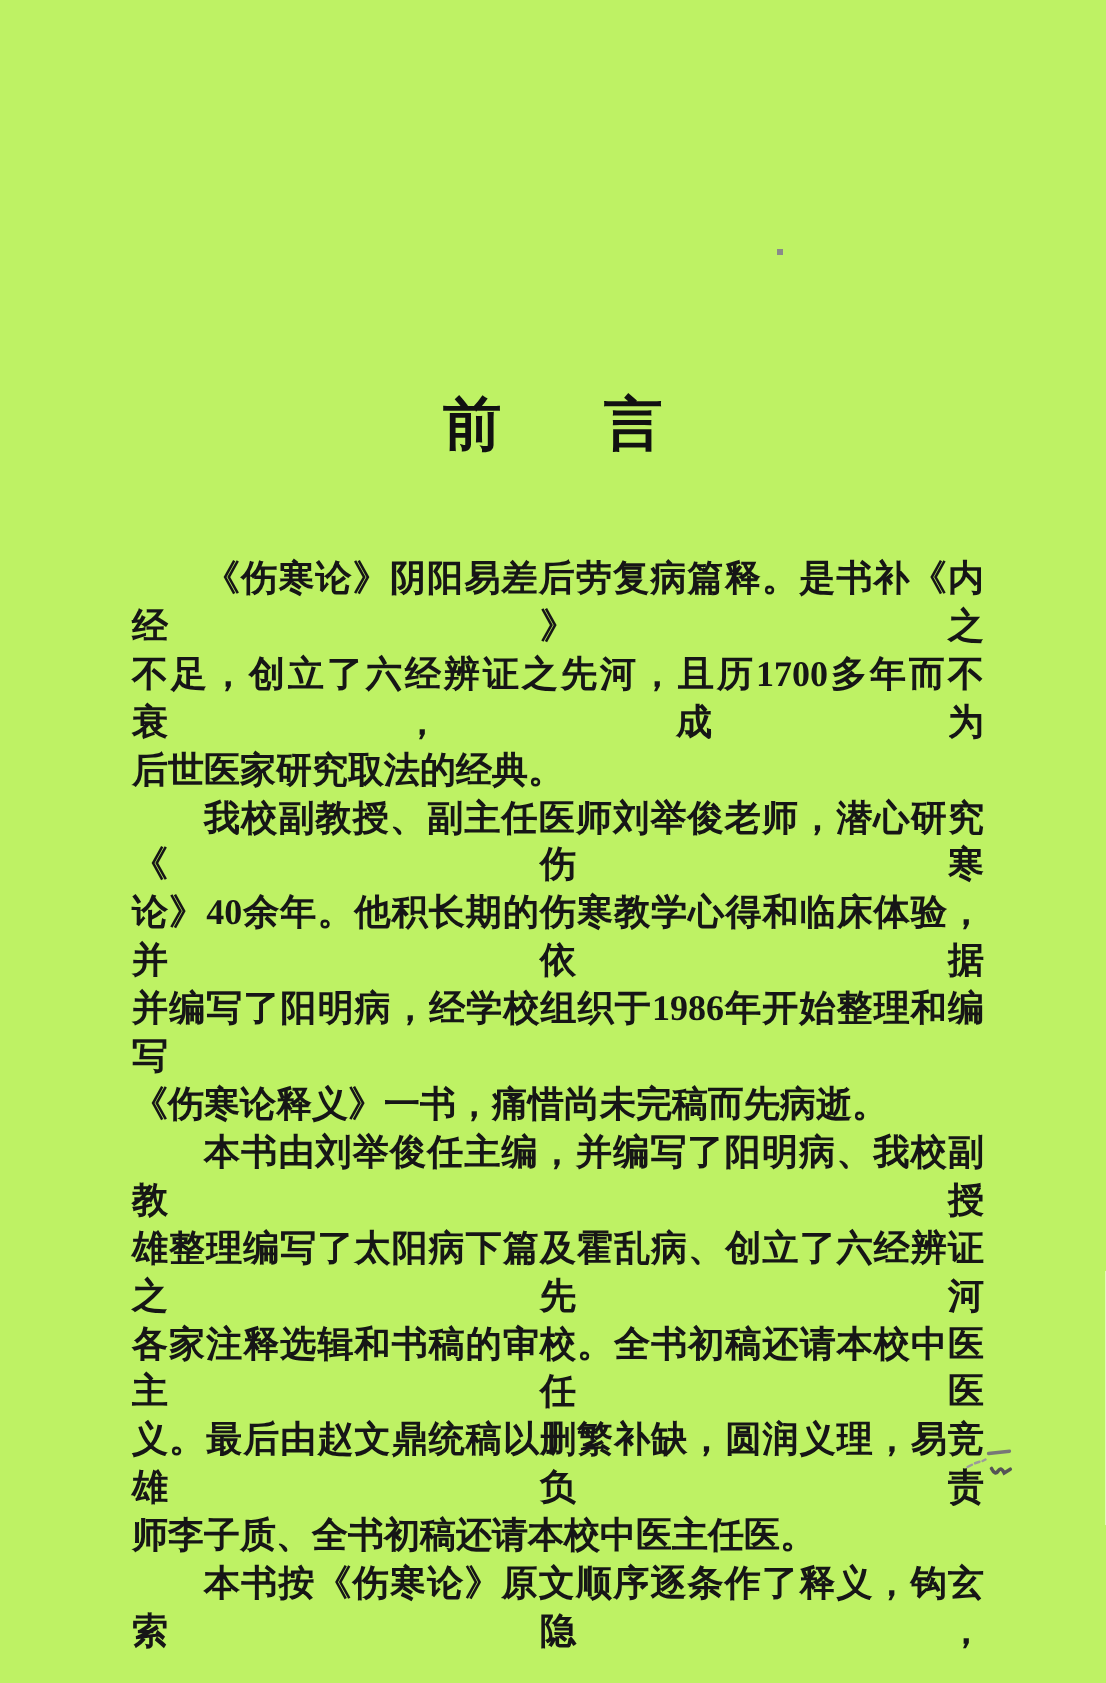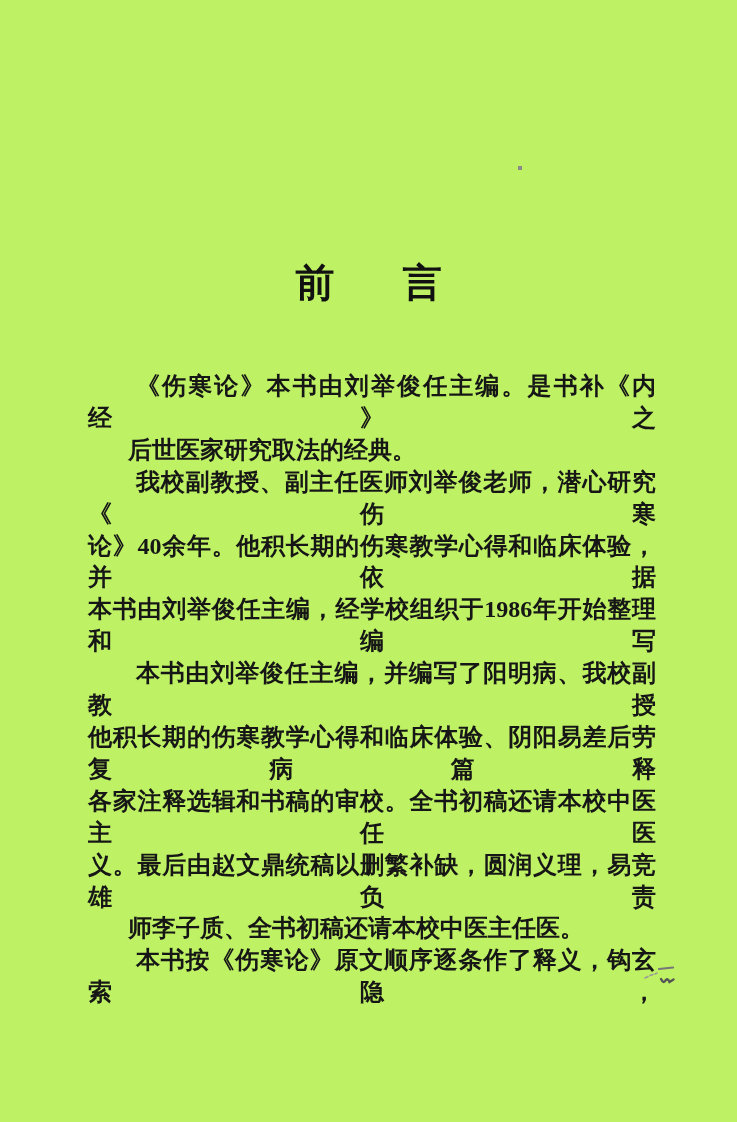--- a/index.html
+++ b/index.html
@@ -35,21 +35,21 @@
     line-height: 31.9px;
     font-weight: 700;
     color: #161616;
   }
   .line {
     text-align: justify;
     text-align-last: justify;
     white-space: normal;
   }
   .line.indent { text-indent: 2em; }
-  .line.end { text-align-last: left; margin-left: 40px; }
+  .line.end { text-align-last: left; }
   .speck {
     position: absolute;
     left: 518px;
     top: 166px;
     width: 4px;
     height: 4px;
     background: #8a8a8a;
   }
   .smudge {
     position: absolute;
@@ -63,29 +63,31 @@
 <body>
 
 <div class="page">
 
   <h1 class="title">前言</h1>
 
   <div class="speck"></div>
 
   <div class="body-text">
 
-    <div class="line indent">《伤寒论》本书由刘举俊任主编。是书补《内经》之</div>
+    <div class="line indent">《伤寒论》阴阳易差后劳复病篇释。是书补《内经》之</div>
+    <div class="line">不足，创立了六经辨证之先河，且历1700多年而不衰，成为</div>
     <div class="line end">后世医家研究取法的经典。</div>
 
     <div class="line indent">我校副教授、副主任医师刘举俊老师，潜心研究《伤寒</div>
     <div class="line">论》40余年。他积长期的伤寒教学心得和临床体验，并依据</div>
-    <div class="line">本书由刘举俊任主编，经学校组织于1986年开始整理和编写</div>
+    <div class="line">并编写了阳明病，经学校组织于1986年开始整理和编写</div>
+    <div class="line end">《伤寒论释义》一书，痛惜尚未完稿而先病逝。</div>
 
     <div class="line indent">本书由刘举俊任主编，并编写了阳明病、我校副教授</div>
-    <div class="line">他积长期的伤寒教学心得和临床体验、阴阳易差后劳复病篇释</div>
+    <div class="line">雄整理编写了太阳病下篇及霍乱病、创立了六经辨证之先河</div>
     <div class="line">各家注释选辑和书稿的审校。全书初稿还请本校中医主任医</div>
     <div class="line">义。最后由赵文鼎统稿以删繁补缺，圆润义理，易竞雄负责</div>
     <div class="line end">师李子质、全书初稿还请本校中医主任医。</div>
 
     <div class="line indent">本书按《伤寒论》原文顺序逐条作了释义，钩玄索隐，</div>
 
   </div>
 
   <svg class="smudge" viewBox="0 0 40 26" xmlns="http://www.w3.org/2000/svg">
     <path d="M19,7 L33,5.5" stroke="#777777" stroke-width="2.2" fill="none" stroke-linecap="round"></path>

